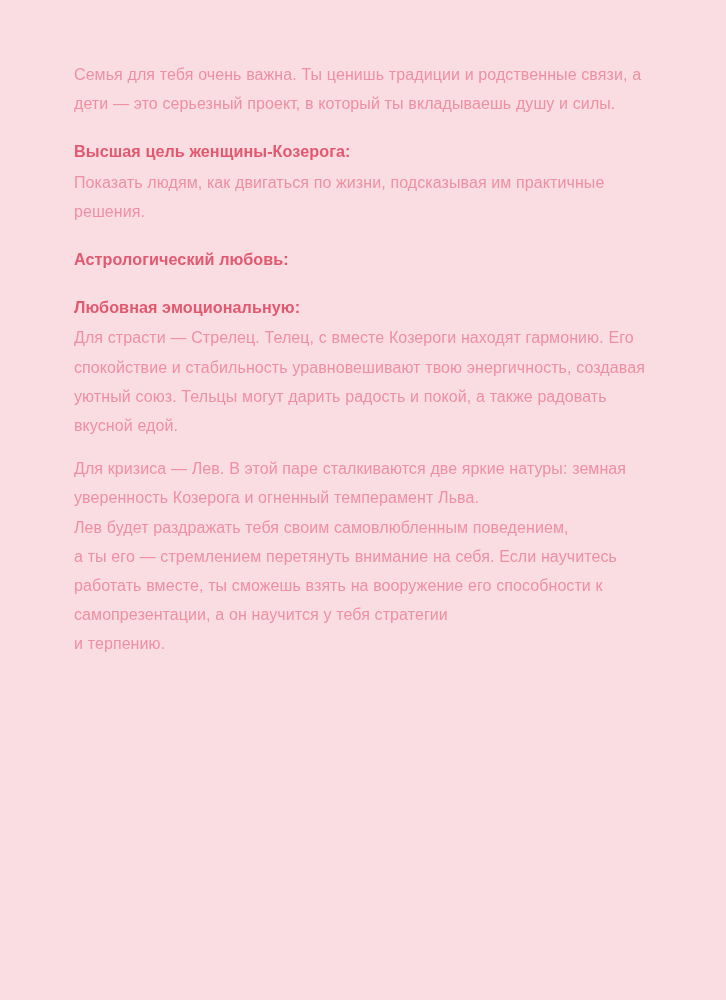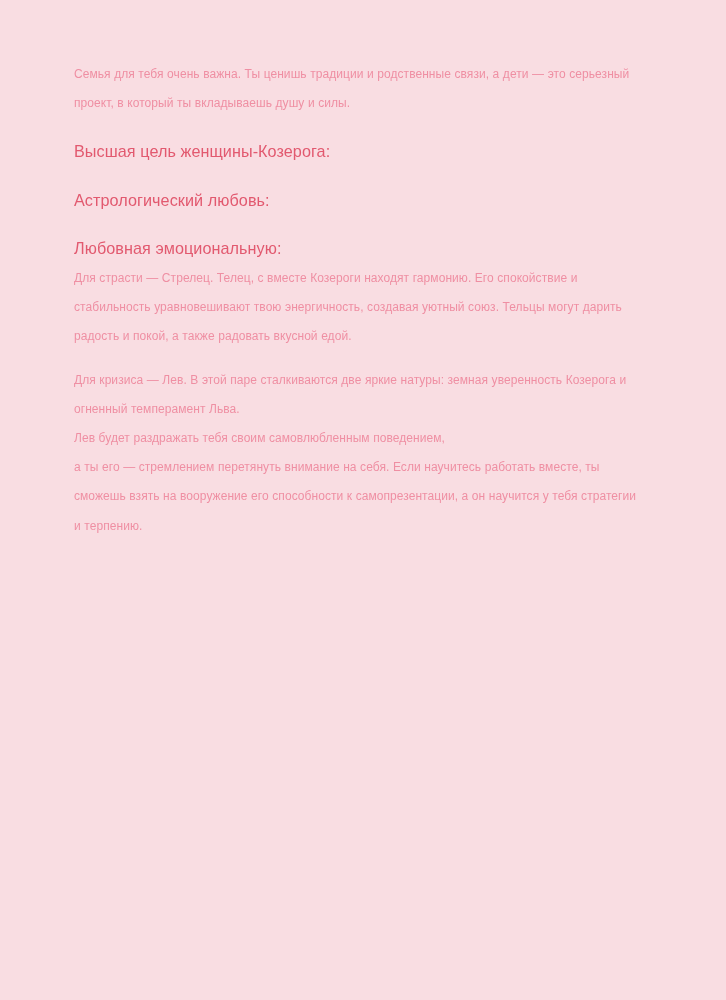--- a/index.html
+++ b/index.html
@@ -23,49 +23,50 @@
     background: #f9dde2;
   }
   .content {
     position: absolute;
     left: 74px;
     top: 60px;
     width: 580px;
   }
   .para {
     color: #ef8fa3;
-    font-size: 12px;
+    font-size: 16px;
     line-height: 29.2px;
     letter-spacing: 0.005em;
     margin: 0 0 14px 0;
     font-weight: 400;
     white-space: pre-line;
     word-spacing: 0.01em;
   }
   .para:last-child {
     margin-bottom: 0;
   }
   .heading {
     color: #e2596f;
     font-size: 16.2px;
     line-height: 29.2px;
-    font-weight: normal;
+    font-weight: bold;
     letter-spacing: 0.004em;
     margin: 19px 0 1px 0;
   }
 </style>
 </head>
 <body>
 
 <div class="page">
   <div class="content">
 
     <p class="para">Семья для тебя очень важна. Ты ценишь традиции и родственные связи, а дети — это серьезный проект, в который ты вкладываешь душу и силы.</p>
 
     <h3 class="heading">Высшая цель женщины-Козерога:</h3>
+    <p class="para">Показать людям, как двигаться по жизни, подсказывая им практичные решения.</p>
 
     <h3 class="heading">Астрологический любовь:</h3>
 
     <h3 class="heading">Любовная эмоциональную:</h3>
     <p class="para">Для страсти — Стрелец. Телец, с вместе Козероги находят гармонию. Его спокойствие и стабильность уравновешивают твою энергичность, создавая уютный союз. Тельцы могут дарить радость и покой, а также радовать вкусной едой.</p>
     <p class="para">Для кризиса — Лев. В этой паре сталкиваются две яркие натуры: земная уверенность Козерога и огненный темперамент Льва.
 Лев будет раздражать тебя своим самовлюбленным поведением,
 а ты его — стремлением перетянуть внимание на себя. Если научитесь работать вместе, ты сможешь взять на вооружение его способности к самопрезентации, а он научится у тебя стратегии
 и терпению.</p>
 

